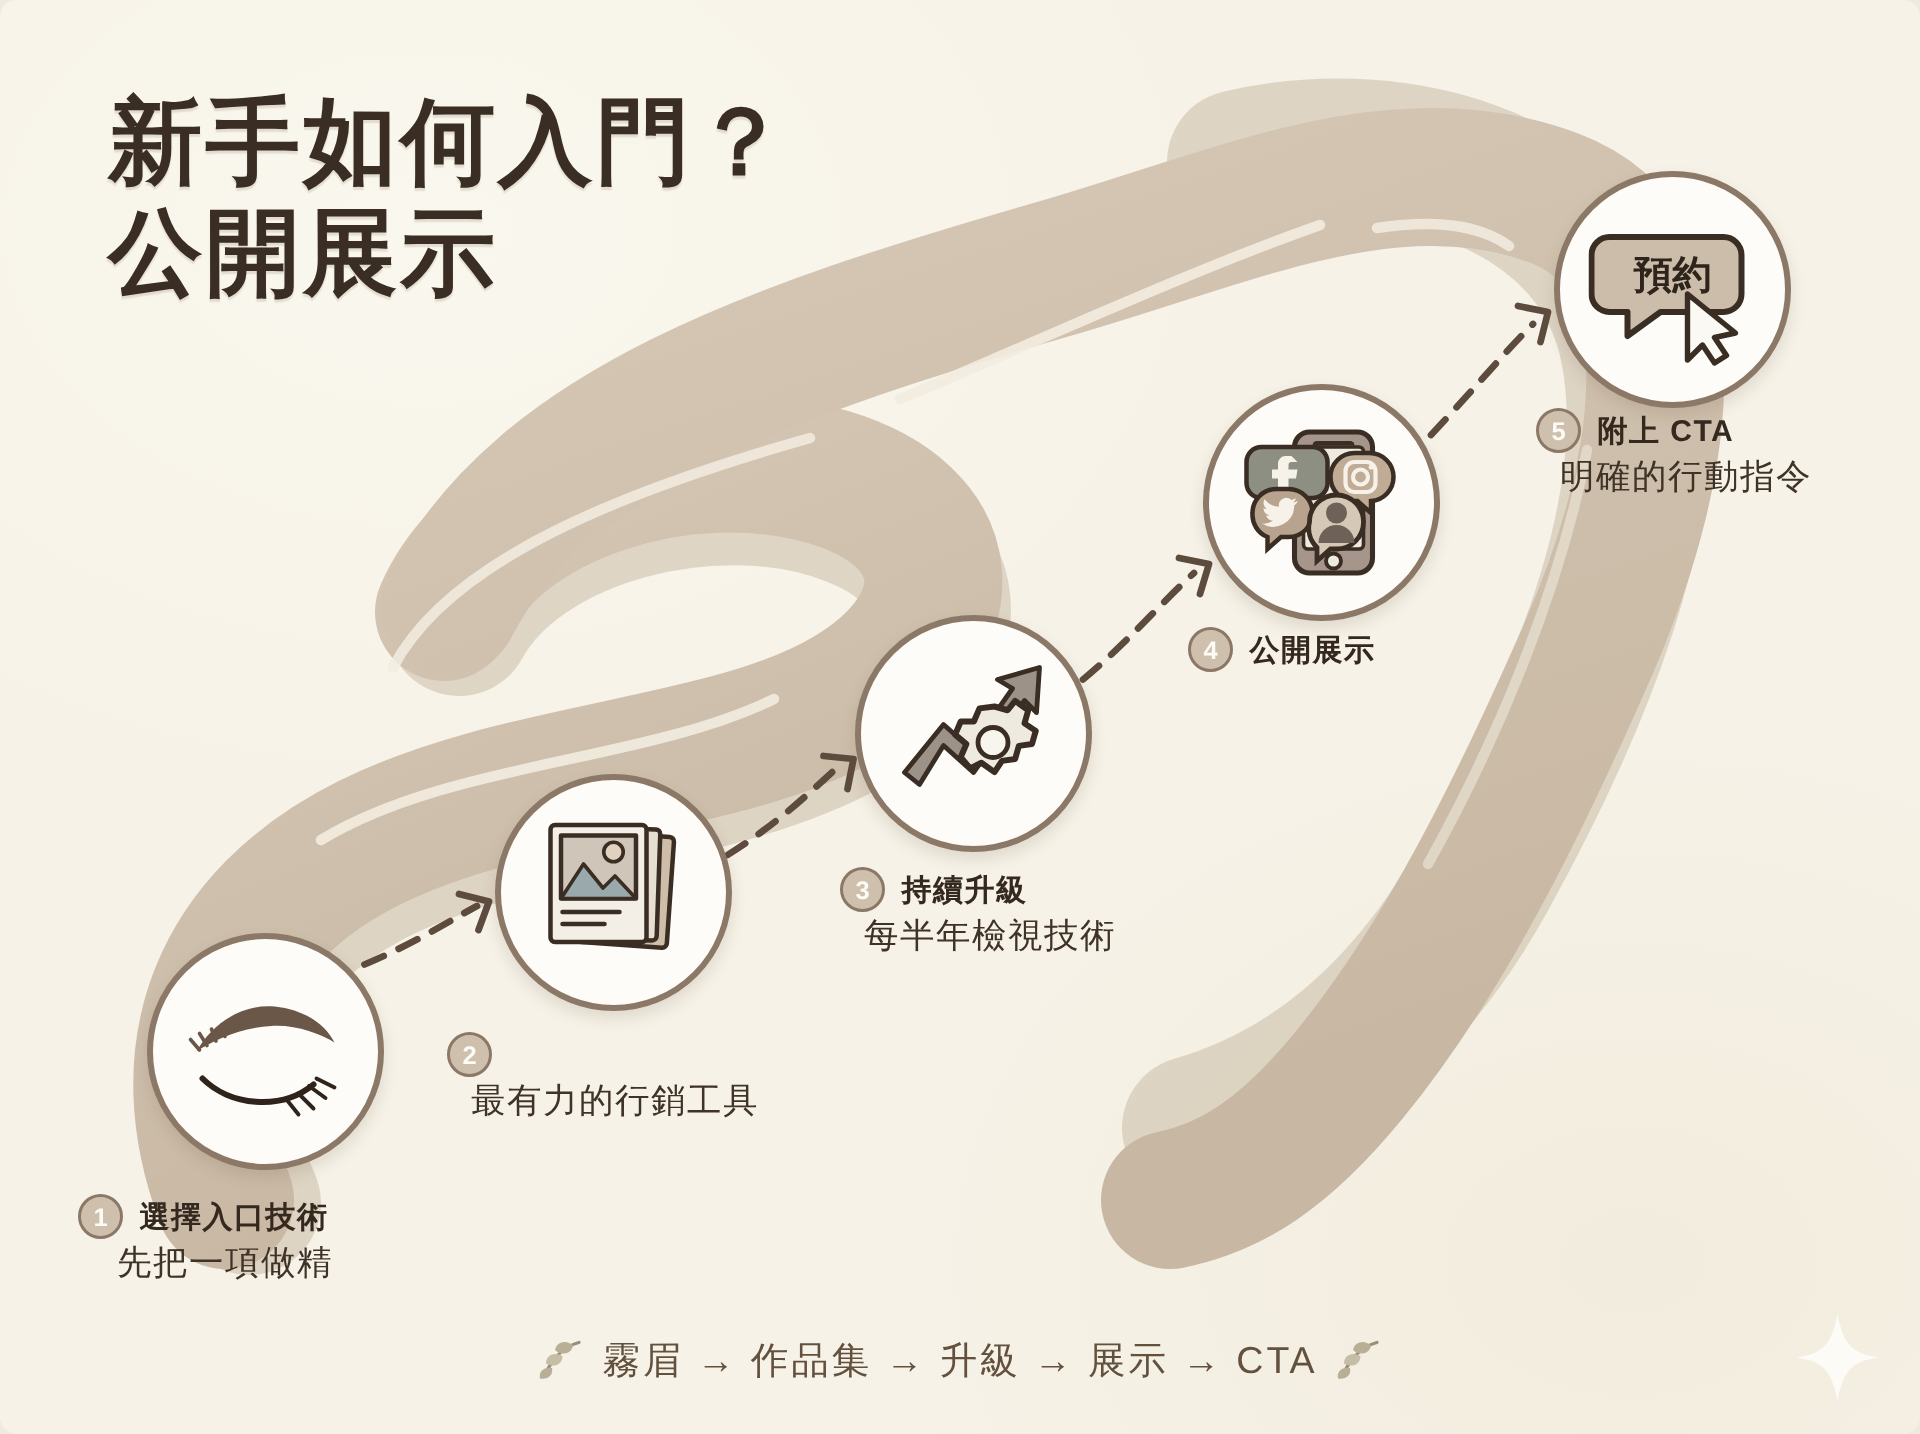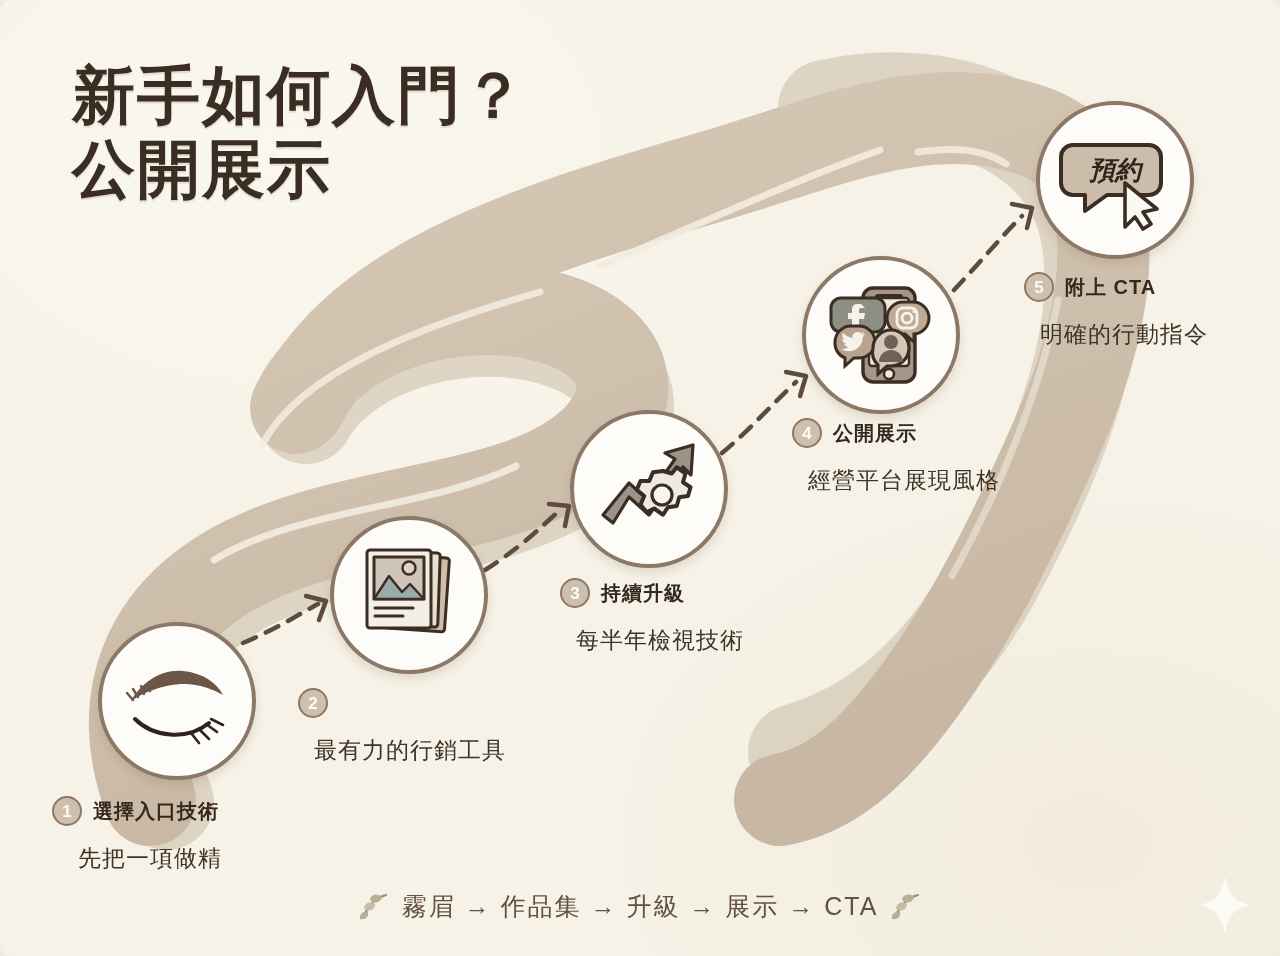--- a/index.html
+++ b/index.html
@@ -87,21 +87,21 @@
     text-align: center;
     box-sizing: border-box;
   }
   .step-title {
     font-size: 20px;
     font-weight: 700;
     color: #35291f;
     letter-spacing: 1px;
   }
   .step-sub {
-    margin-top: 17px;
+    margin-top: 0;
     font-size: 23px;
     color: #3f3327;
     letter-spacing: 1px;
     white-space: nowrap;
   }
   .step-sub.indent-1 { margin-left: 26px; }
   .step-sub.indent-2 { margin-left: 16px; }
 
   
   .footer {
@@ -267,21 +267,21 @@
       </g>
 
       <g>
         <path d="M48 68 a18 18 0 0 1 18 -18 a18 18 0 0 1 18 18 a18 18 0 0 1 -18 18 h-4 l-9 8 v-9 a18 18 0 0 1 -5 -17 z" fill="#d5c8b6" stroke="#3a2d23" stroke-width="3.2"></path>
         <circle cx="66" cy="62" r="7" fill="#6d6158"></circle>
         <path d="M54 82 a12 12 0 0 1 24 0 z" fill="#6d6158"></path>
       </g>
     </svg>
   </div>
 
-  <div class="node" style="left:1036px; top:101px; width:150px; height:150px;font-style:italic;">
+  <div class="node" style="left:1036px; top:114px; width:150px; height:150px;">
     <svg width="112" height="102" viewBox="0 0 112 102">
       <path d="M14 16 h76 a12 12 0 0 1 12 12 v26 a12 12 0 0 1 -12 12 h-42 l-22 16 v-16 h-12
                a12 12 0 0 1 -12 -12 v-26 a12 12 0 0 1 12 -12 z" fill="#cbbda9" stroke="#3a2d23" stroke-width="4" stroke-linejoin="round"></path>
       <text x="56" y="50" text-anchor="middle" font-size="26" font-weight="700" fill="#2f241b" font-family="'Liberation Sans', 'DejaVu Sans', sans-serif">預約</text>
       <path d="M66 54 L66 98 L76 88 L84 100 L92 95 L84 83 L98 80 Z" fill="#fbf9f4" stroke="#3a2d23" stroke-width="3.6" stroke-linejoin="round"></path>
     </svg>
   </div>
 
   <div class="step-text" style="left:52px; top:796px;">
     <div class="step-head">
@@ -304,21 +304,20 @@
       <span class="step-title">持續升級</span>
     </div>
     <div class="step-sub indent-2">每半年檢視技術</div>
   </div>
 
   <div class="step-text" style="left:792px; top:418px;">
     <div class="step-head">
       <span class="badge">4</span>
       <span class="step-title">公開展示</span>
     </div>
-    <div class="step-sub indent-2">經營平台展現風格</div>
   </div>
 
   <div class="step-text" style="left:1024px; top:272px;">
     <div class="step-head">
       <span class="badge">5</span>
       <span class="step-title">附上 CTA</span>
     </div>
     <div class="step-sub indent-2">明確的行動指令</div>
   </div>
 

